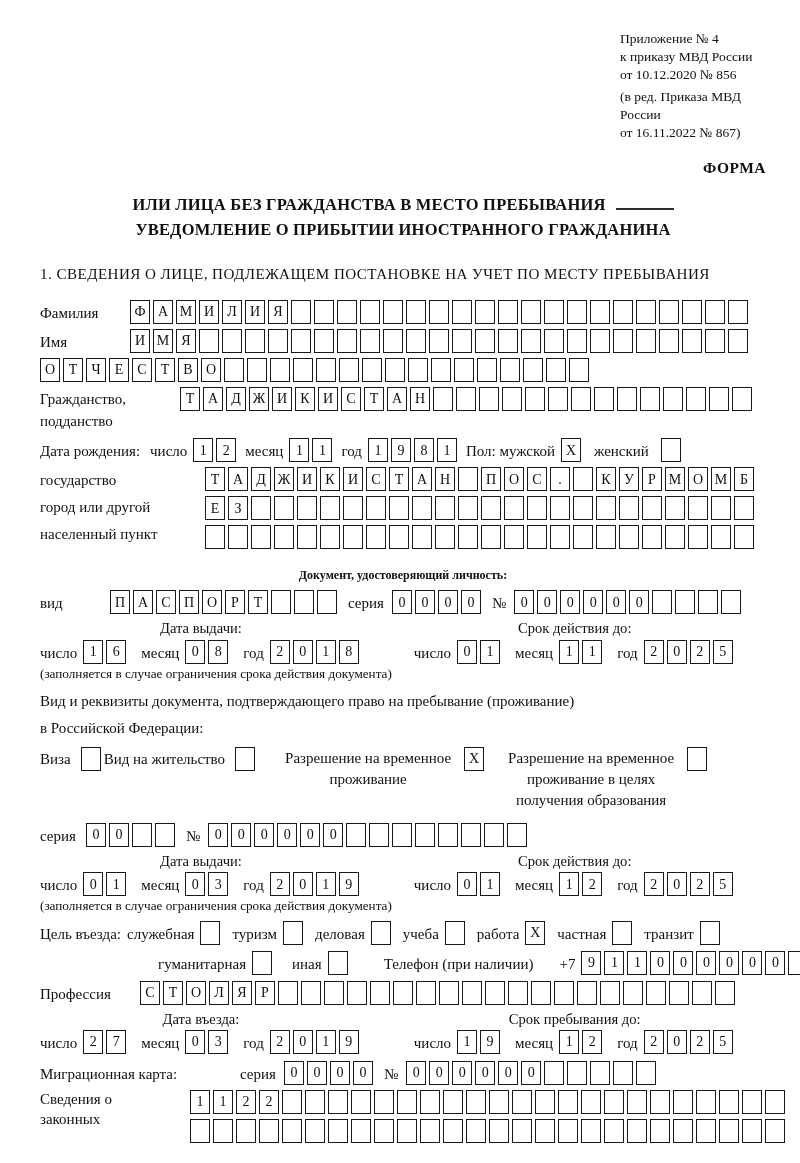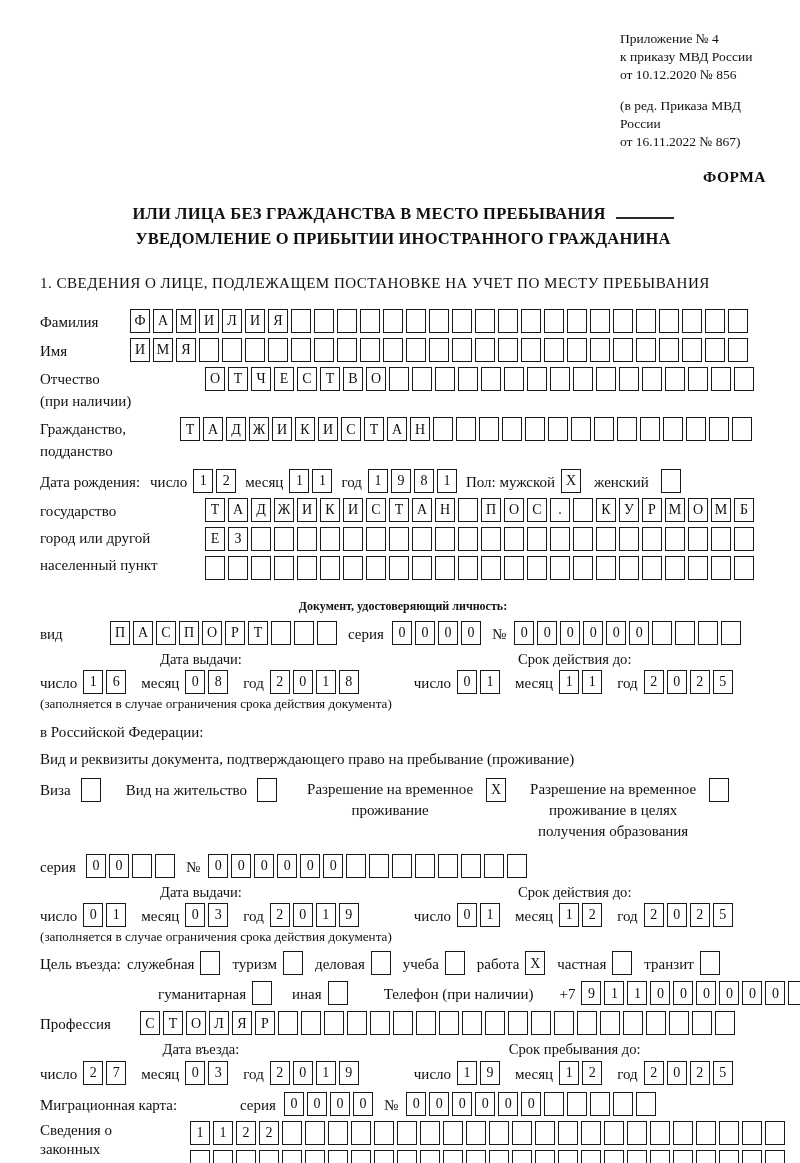--- a/index.html
+++ b/index.html
@@ -22,21 +22,21 @@
   .r{display:flex;align-items:flex-start;margin-bottom:5px}
   .lbl{flex:none;padding-top:4px}
   .mid{flex:none;padding-top:4px;margin:0 8px}
   .w-fam{width:90px}
   .w-patr{width:165px;line-height:1.45}
   .w-cit{width:140px;line-height:1.45}
   .two-line{padding-top:2px}
 
   
   .appendix{margin-left:580px;font-size:13.5px;line-height:1.34}
-  .appendix .amend{margin-top:13px}
+  .appendix .amend{margin-top:4px}
   .forma{font-weight:bold;text-align:right;font-size:15.5px;letter-spacing:.5px;margin-top:16px}
 
   .title{text-align:center;font-weight:bold;font-size:16.5px;line-height:1.55;margin-top:14px;letter-spacing:.2px}
   .blank{display:inline-block;width:58px;height:15px;border-bottom:2.2px solid #2a2a2a;margin-left:10px;vertical-align:baseline}
 
   .sec-head{font-weight:normal;font-size:15.1px;letter-spacing:.45px;margin:22px 0 16px;white-space:nowrap}
 
   
   .inline-lbl{flex:none;padding-top:4px}
   .ml6{margin-left:6px}.ml10{margin-left:10px}.mr6{margin-right:6px}
@@ -158,24 +158,20 @@
         <span class="cb"></span>
         <span class="cb"></span>
         <span class="cb"></span>
         <span class="cb"></span>
         <span class="cb"></span>
         <span class="cb"></span>
       </span>
   </div>
 
   <div class="r">
-    <span class="lbl w-patr two-line">
-      <div>Отчество</div>
-      <div>(при наличии)</div>
-    </span>
     <span class="boxes">
         <span class="cb">О</span>
         <span class="cb">Т</span>
         <span class="cb">Ч</span>
         <span class="cb">Е</span>
         <span class="cb">С</span>
         <span class="cb">Т</span>
         <span class="cb">В</span>
         <span class="cb">О</span>
         <span class="cb"></span>
@@ -427,32 +423,32 @@
             <span class="cb">0</span>
             <span class="cb">2</span>
             <span class="cb">5</span>
           </span>
       </div>
     </div>
   </div>
   <div class="note">(заполняется в случае ограничения срока действия документа)</div>
 
   <div class="intro">
+    <div>Вид и реквизиты документа, подтверждающего право на пребывание (проживание)</div>
     <div>в Российской Федерации:</div>
-    <div>Вид и реквизиты документа, подтверждающего право на пребывание (проживание)</div>
   </div>
 
   <div class="opts">
     <div class="opt">
       <span class="optlbl">Виза</span>
       <span class="boxes">
           <span class="cb"></span>
         </span>
     </div>
-    <div class="opt" style="margin-left:22px">
+    <div class="opt" style="">
       <span class="optlbl">Вид на жительство</span>
       <span class="boxes">
           <span class="cb"></span>
         </span>
     </div>
     <div class="opt" style="margin-left:24px">
       <span class="optlbl c" style="width:172px">
         <div>Разрешение на временное</div>
         <div>проживание</div>
       </span>

